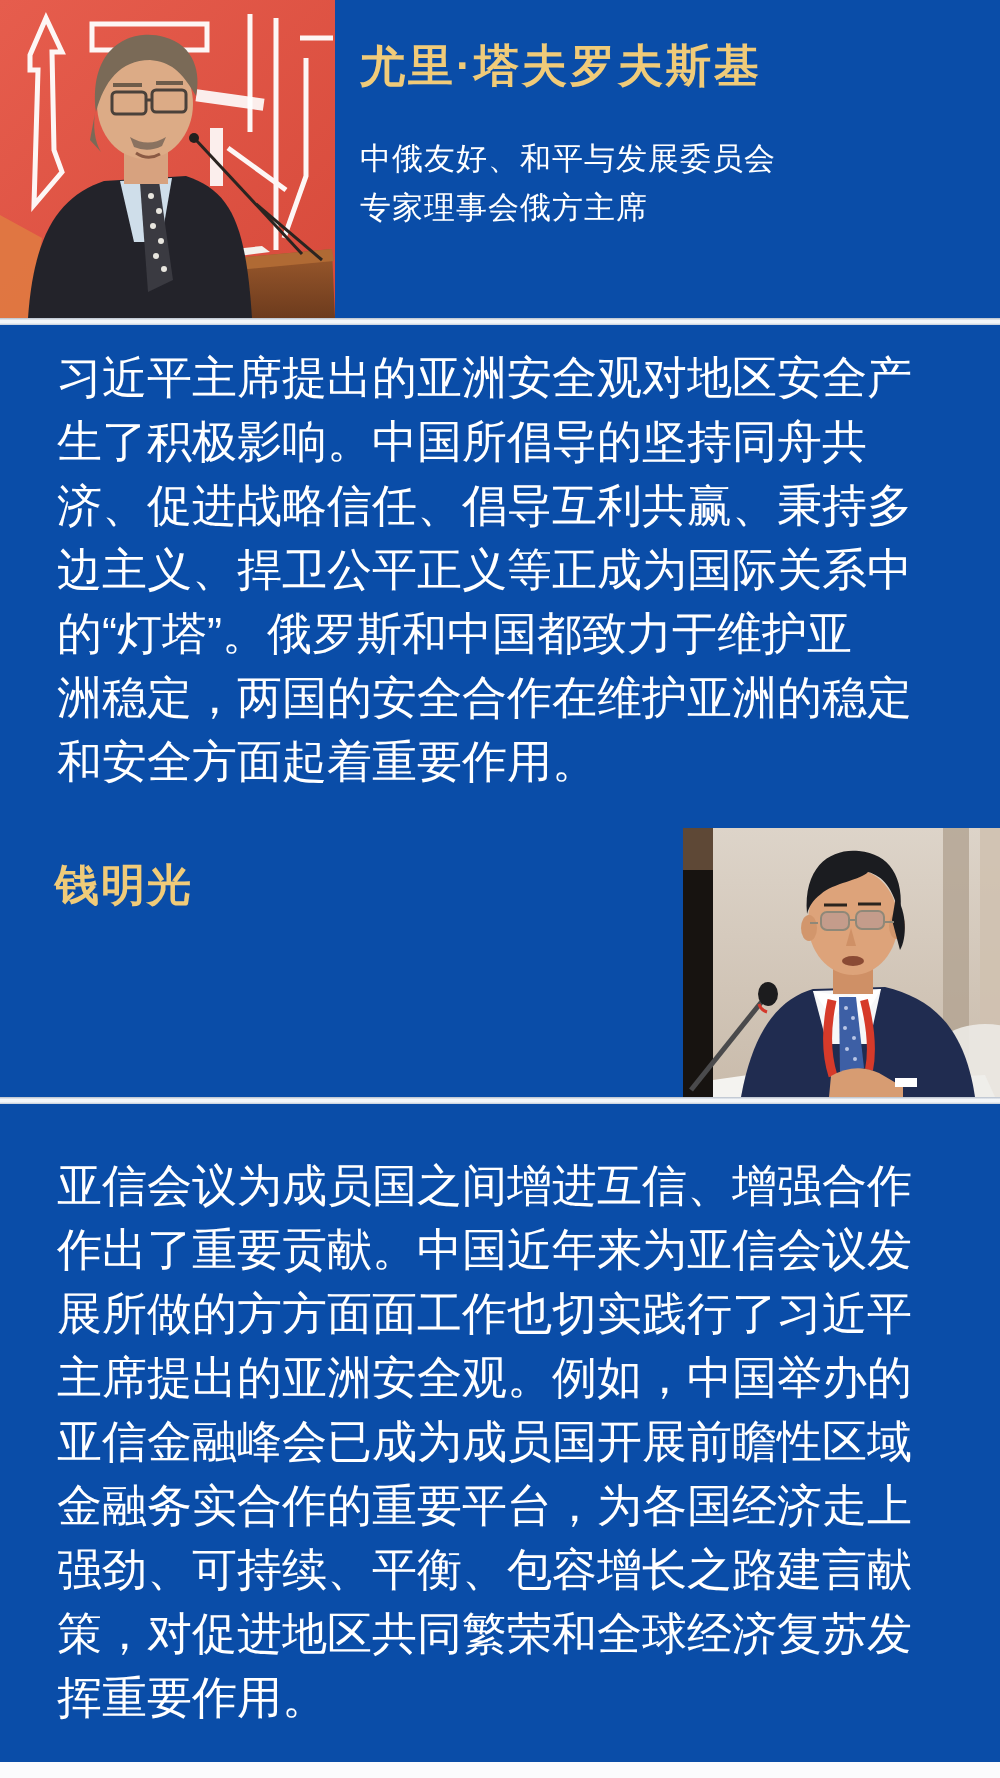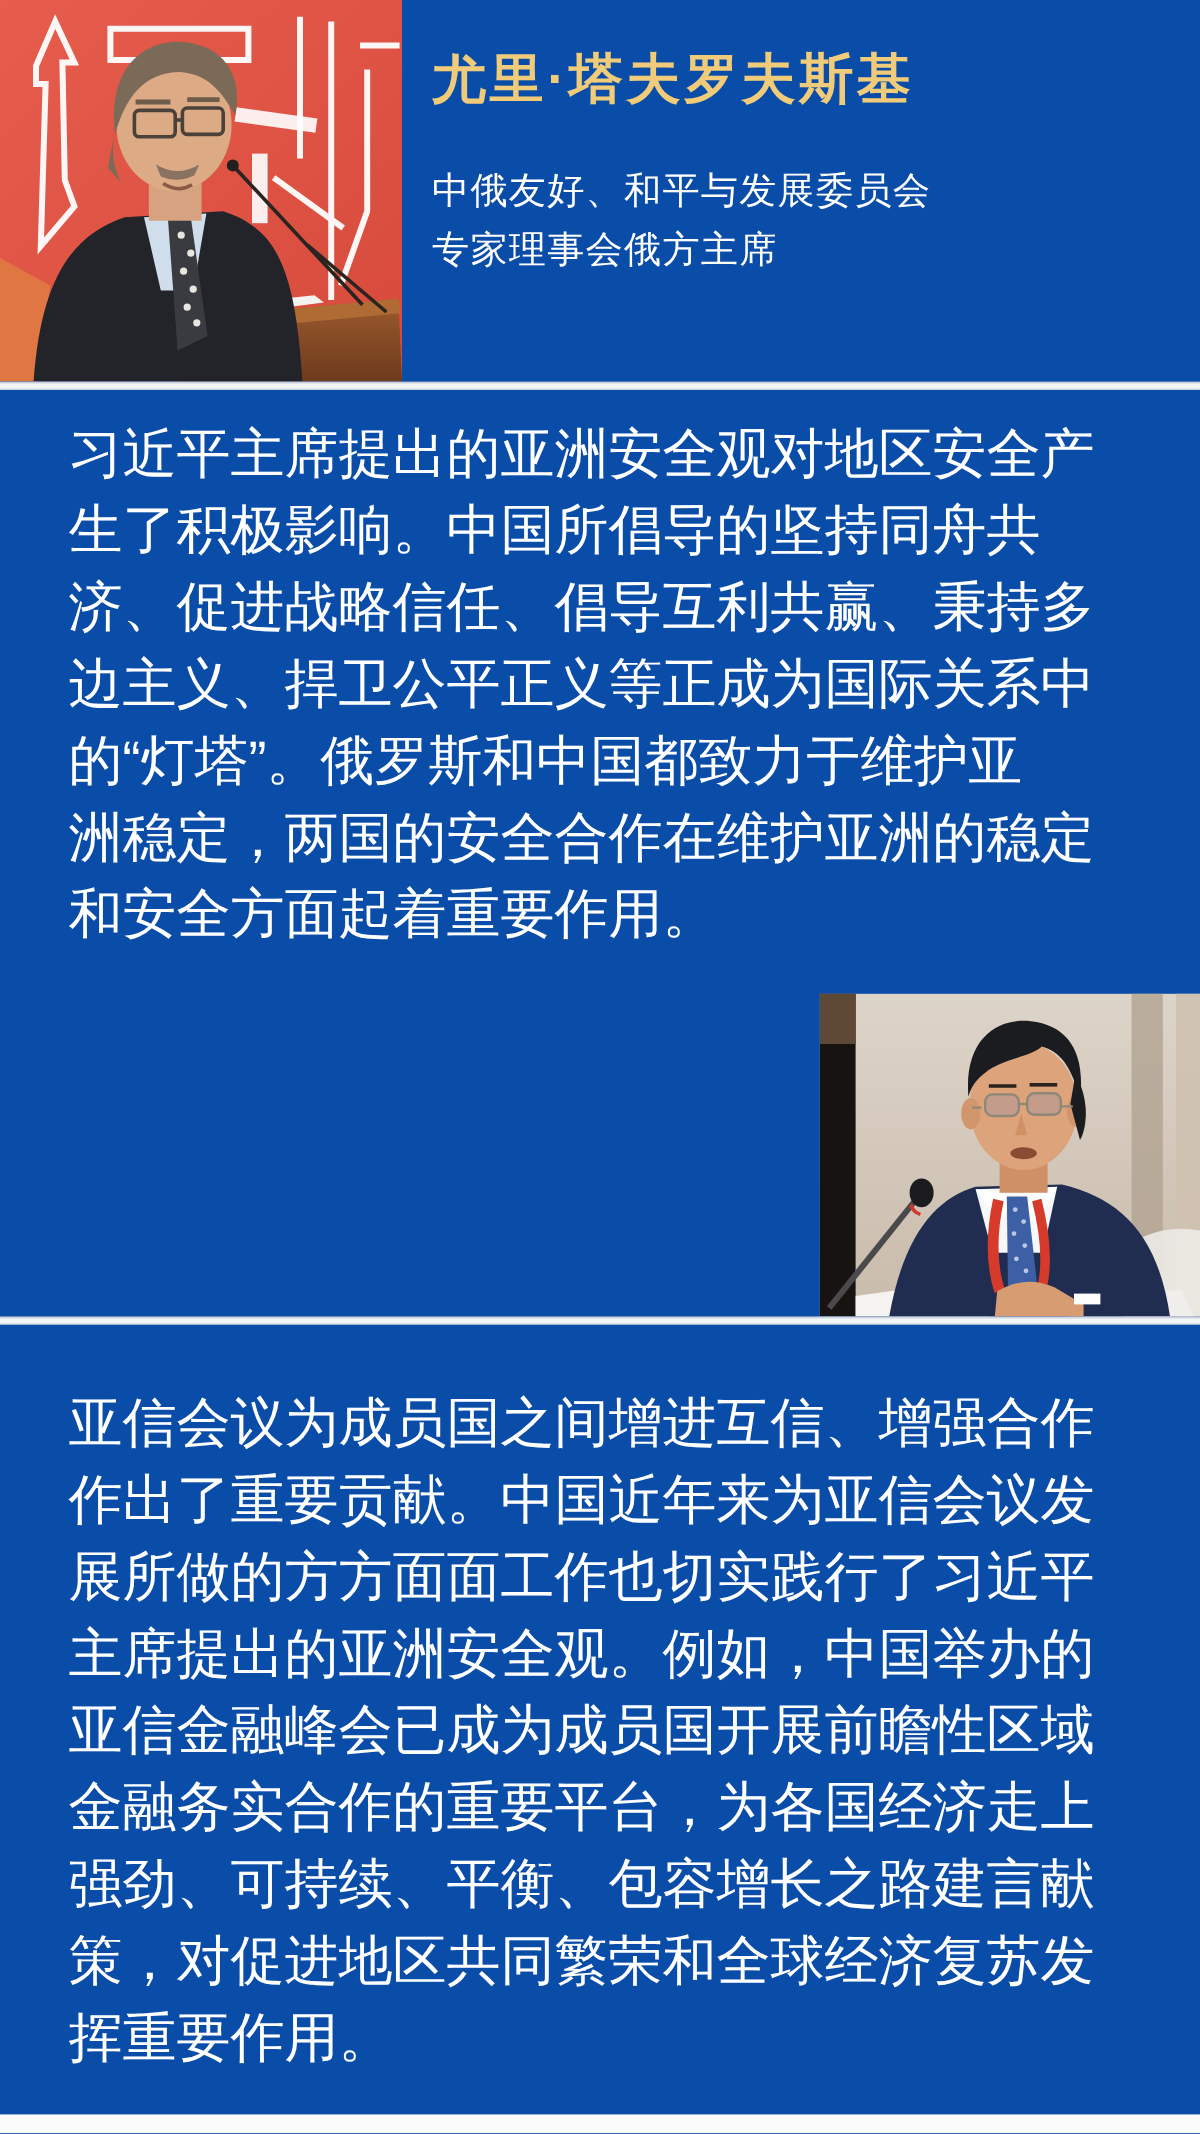--- a/index.html
+++ b/index.html
@@ -105,20 +105,21 @@
   <div class="abs divider divider-1"></div>
 
   <div class="abs quote quote-1">习近平主席提出的亚洲安全观对地区安全产
 生了积极影响。中国所倡导的坚持同舟共
 济、促进战略信任、倡导互利共赢、秉持多
 边主义、捍卫公平正义等正成为国际关系中
 的“灯塔”。俄罗斯和中国都致力于维护亚
 洲稳定，两国的安全合作在维护亚洲的稳定
 和安全方面起着重要作用。</div>
 
+  <div class="abs gold-name name-2">钱明光</div>
 
   <div class="abs photo photo-2">
     <svg width="317" height="269" viewBox="0 0 317 269">
       <defs>
         <linearGradient id="p2bg" x1="0" y1="0" x2="0" y2="1">
           <stop offset="0" stop-color="#ddd4c9"></stop>
             <stop offset="1" stop-color="#c9bbab"></stop>
         </linearGradient>
       </defs>
       <rect width="317" height="269" fill="url(#p2bg)"></rect>

